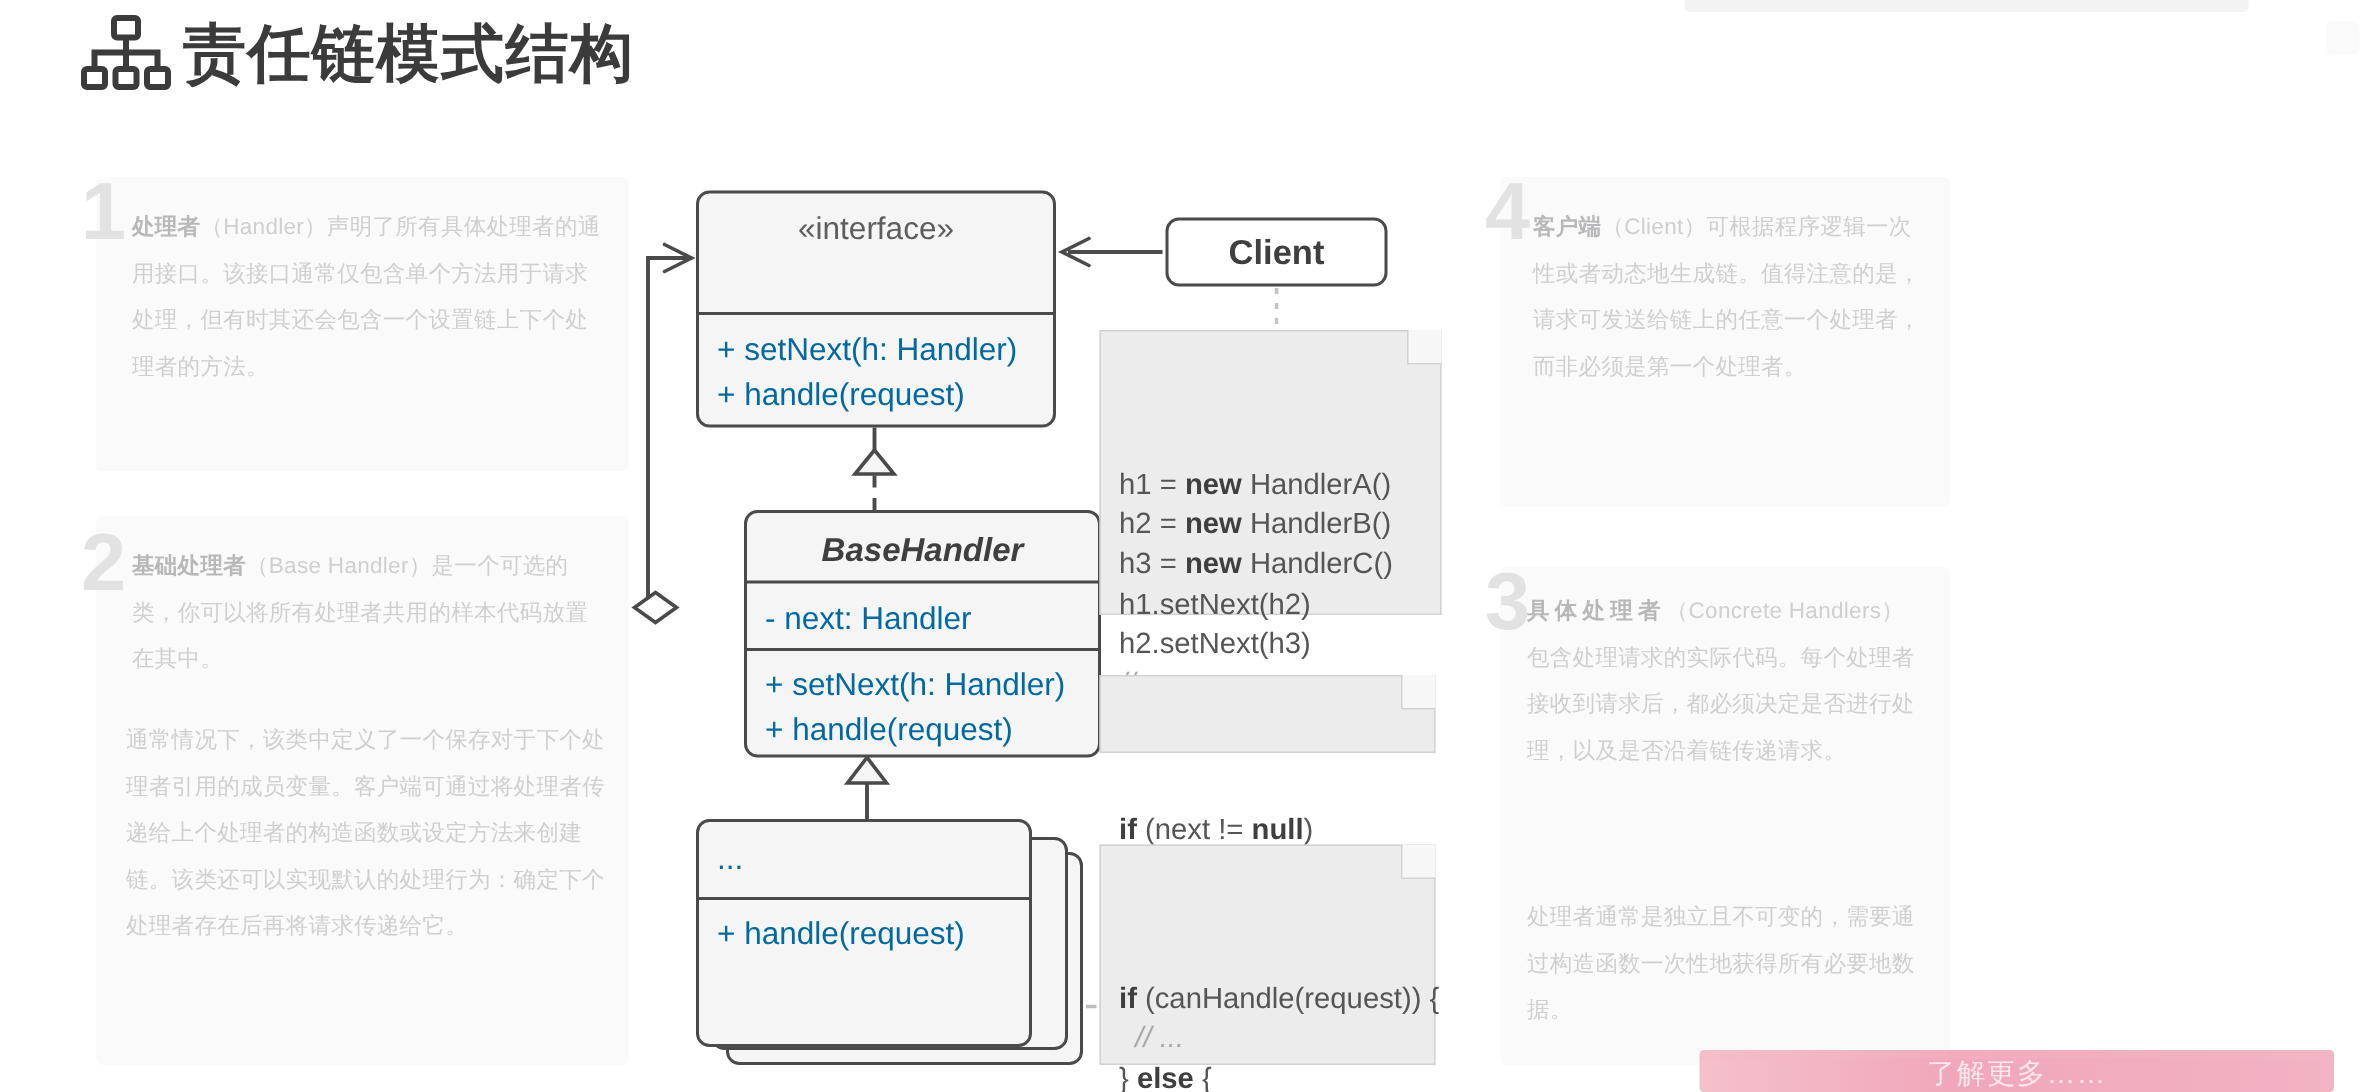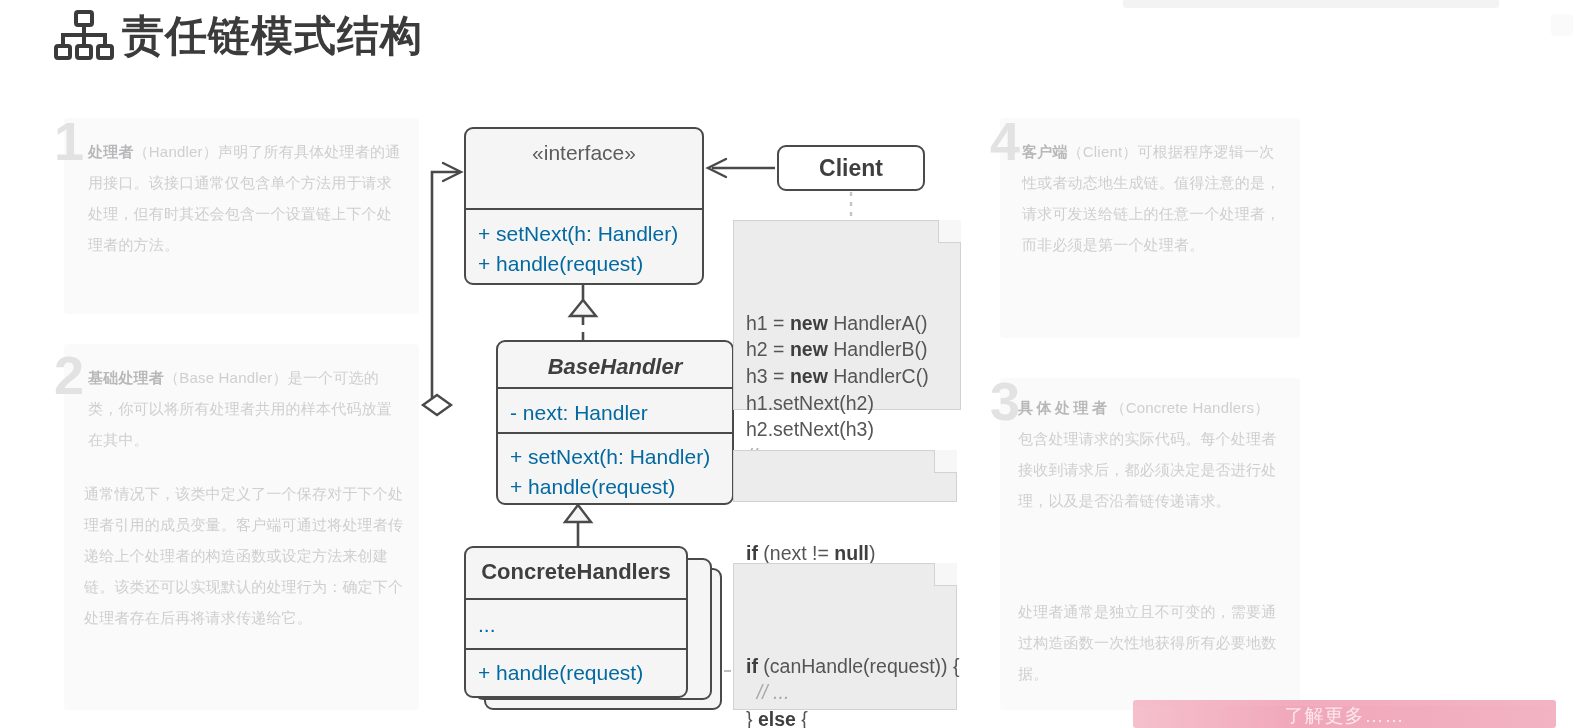--- a/index.html
+++ b/index.html
@@ -225,23 +225,20 @@
   </div>
   <div class="sec sec3">
     <div class="row">+ setNext(h: Handler)</div>
     <div class="row">+ handle(request)</div>
   </div>
 </div>
 
 <div id="ch-back2"></div>
 <div id="ch-back1"></div>
 <div class="box uml" id="concrete">
-  <div class="sec sec1">
-    <div class="cls-title">ConcreteHandlers</div>
-  </div>
   <div class="sec sec2">
     <div class="row">...</div>
   </div>
   <div class="sec sec3">
     <div class="row">+ handle(request)</div>
   </div>
 </div>
 
 <div class="box uml" id="client">
   <div class="cls-title">Client</div>

